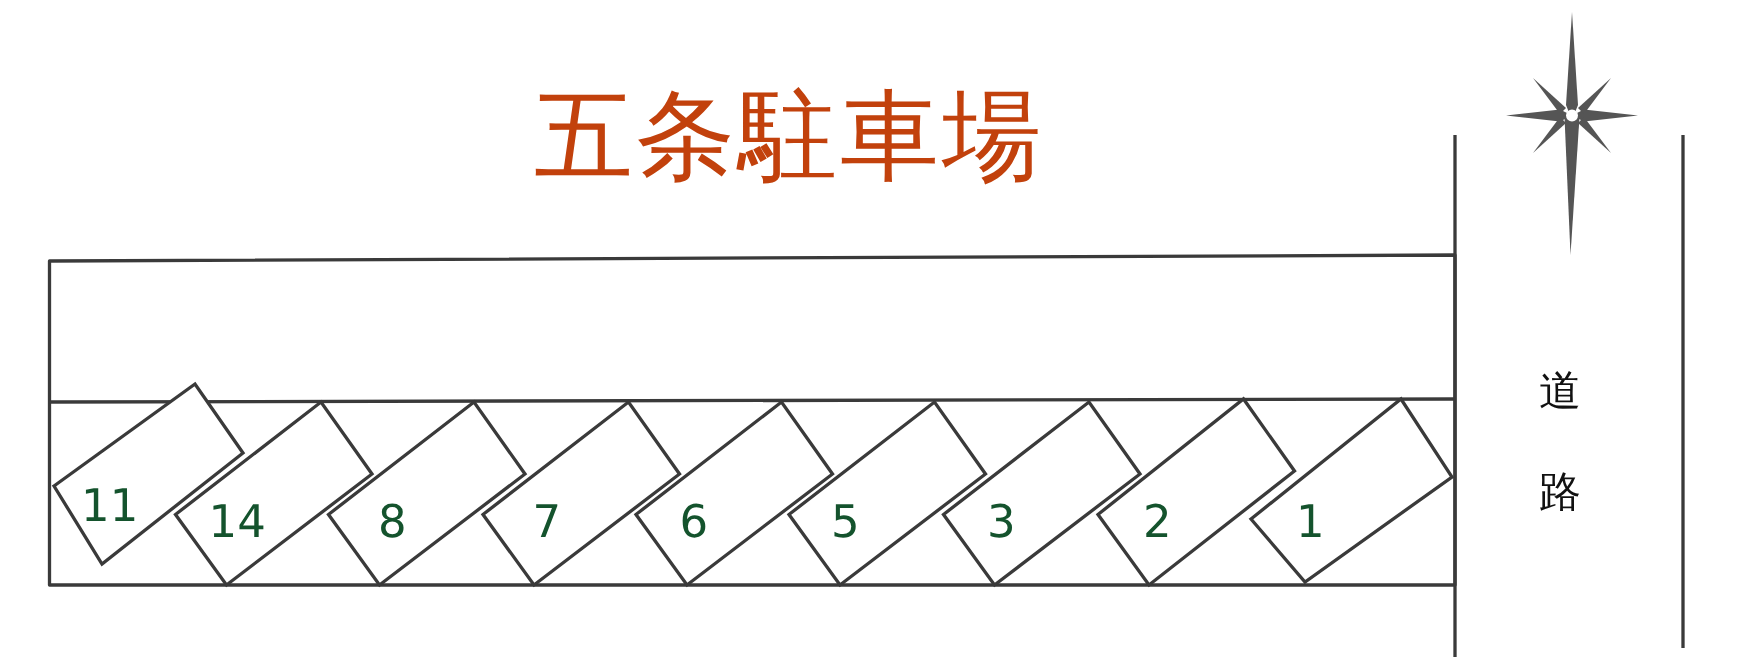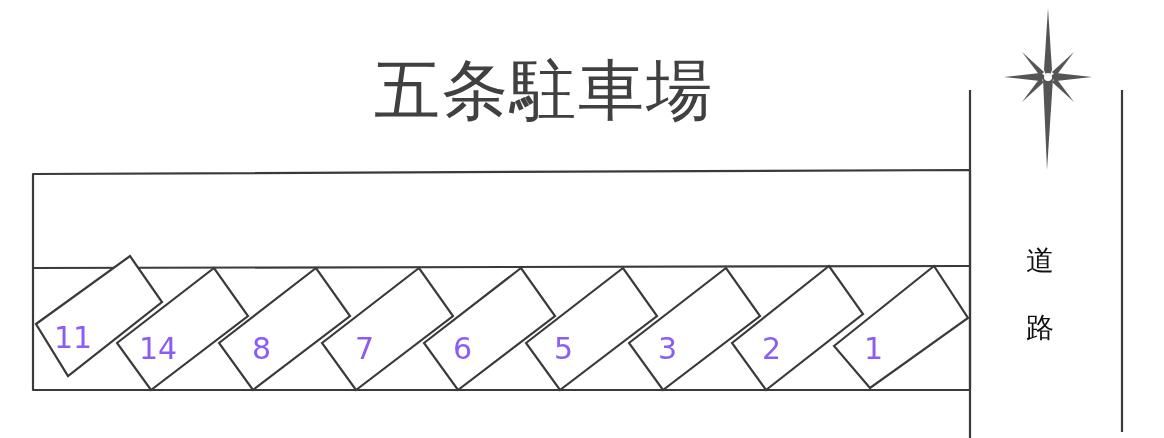--- a/index.html
+++ b/index.html
@@ -1,22 +1,22 @@
 <!DOCTYPE html>
 <html><head>
 <meta charset="utf-8">
 <style>
   html, body { margin: 0; padding: 0; background: #ffffff; }
   body { width: 1164px; height: 438px; position: relative; overflow: hidden; font-family: "DejaVu Sans", sans-serif; }
-  .title { position: absolute; left: 374px; top: 58px; font-size: 66px; color: #404040; letter-spacing: 2px; line-height: 1; white-space: nowrap; }
+  .title { position: absolute; left: 356px; top: 58px; font-size: 66px; color: #c2410c; letter-spacing: 2px; line-height: 1; white-space: nowrap; }
   svg.map { position: absolute; left: 0; top: 0; }
   .road-label { position: absolute; left: 1026px; font-size: 28px; color: #111; line-height: 1; }
   .road-1 { top: 247px; }
   .road-2 { top: 314px; }
-  .slot-num { position: absolute; font-size: 30px; color: #8b5cf6; line-height: 1; font-family: "DejaVu Sans", sans-serif; }
+  .slot-num { position: absolute; font-size: 30px; color: #14532d; line-height: 1; font-family: "DejaVu Sans", sans-serif; }
 </style>
 </head>
 <body>
 
 <div class="title">五条駐車場</div>
 
 <svg class="map" width="1164" height="438" viewBox="0 0 1164 438">
   <g stroke="#3a3a3a" stroke-width="2.2" fill="none" stroke-linejoin="round">
 
     <path d="M33,174 L970,170 L970,390 L33,390 Z"></path>

